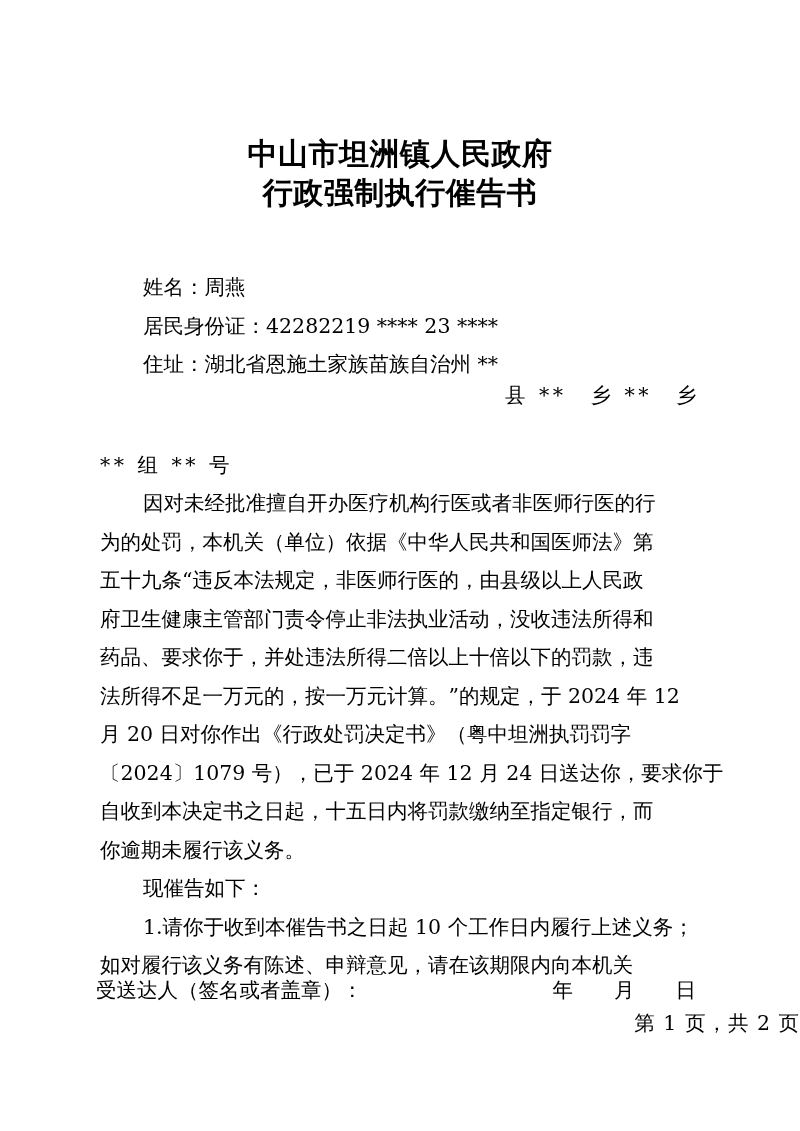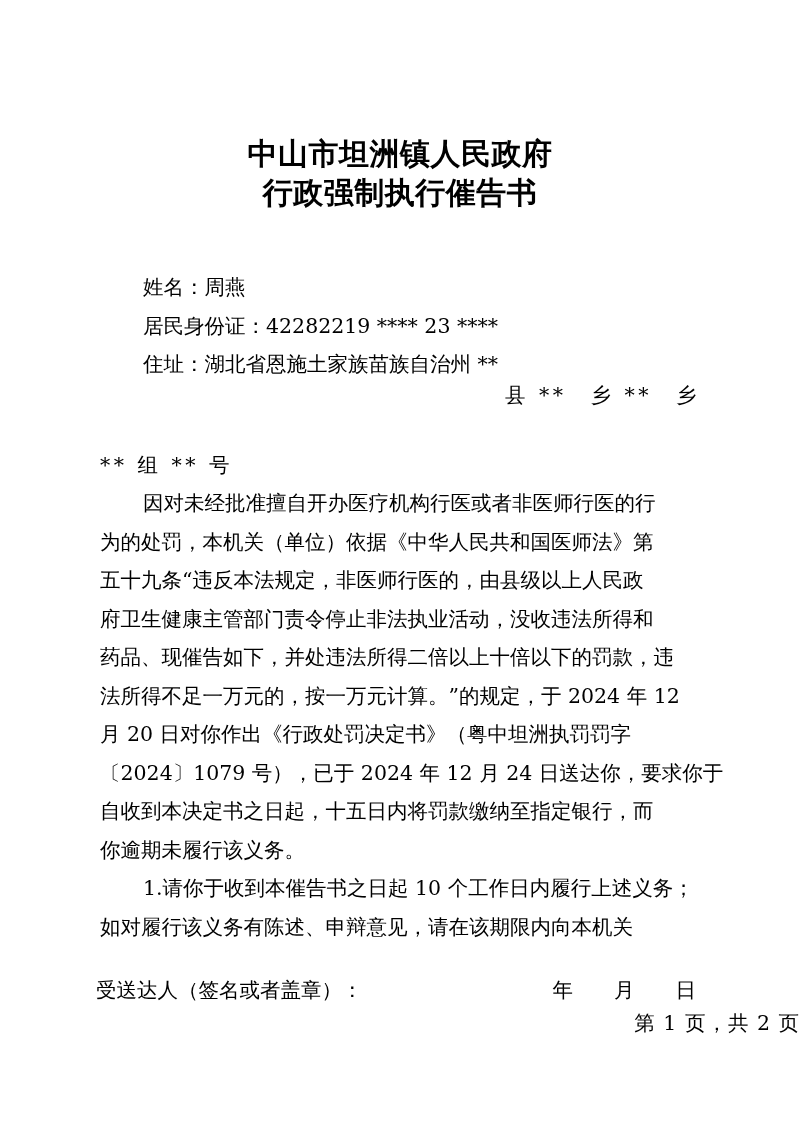--- a/index.html
+++ b/index.html
@@ -125,27 +125,28 @@
     </div>
 
     <div class="line track-wide">** 组 ** 号</div>
 
     <div class="line justify indent">
       <span>因对未经批准擅自开办医疗机构行医或者非医师行医的行</span>
     </div>
     <div class="line">为的处罚，本机关（单位）依据《中华人民共和国医师法》第</div>
     <div class="line">五十九条“违反本法规定，非医师行医的，由县级以上人民政</div>
     <div class="line">府卫生健康主管部门责令停止非法执业活动，没收违法所得和</div>
-    <div class="line">药品、现催告如下，并处违法所得二倍以上十倍以下的罚款，违</div>
+    <div class="line">药品、要求你于，并处违法所得二倍以上十倍以下的罚款，违</div>
     <div class="line">法所得不足一万元的，按一万元计算。”的规定，于 2024 年 12</div>
     <div class="line">月 20 日对你作出《行政处罚决定书》（粤中坦洲执罚罚字</div>
     <div class="line">〔2024〕1079 号），已于 2024 年 12 月 24 日送达你，要求你于</div>
     <div class="line">自收到本决定书之日起，十五日内将罚款缴纳至指定银行，而</div>
     <div class="line">你逾期未履行该义务。</div>
 
+    <div class="line indent">现催告如下：</div>
 
     <div class="line indent">1.请你于收到本催告书之日起 10 个工作日内履行上述义务；</div>
     <div class="line">如对履行该义务有陈述、申辩意见，请在该期限内向本机关</div>
 
   </div>
 
   <div class="footer-sign">
     <span>受送达人（签名或者盖章）：</span>
     <span class="date-slots">年　　月　　日</span>
   </div>

